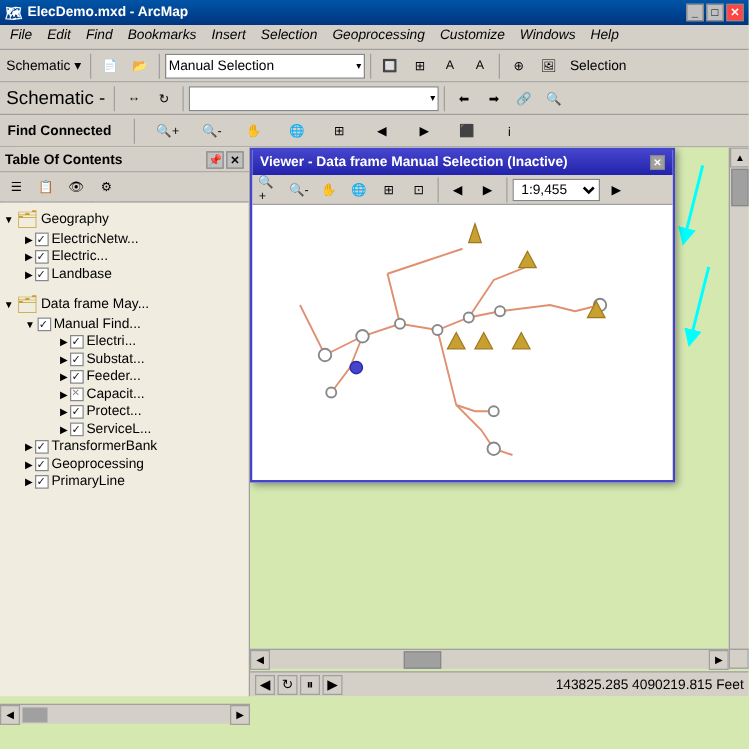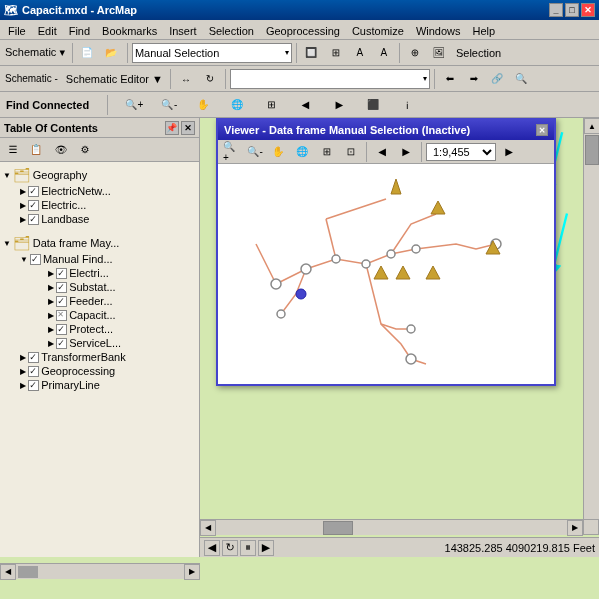--- a/index.html
+++ b/index.html
@@ -26,23 +26,24 @@
       font-size: 9px;
       display: flex; align-items: center; justify-content: center;
       cursor: pointer; color: black;
     }
 
     
     .menu-bar {
       background: #d4d0c8;
       height: 20px;
       display: flex;
-      align-items: flex-end;
+      align-items: flex-start;
       border-bottom: 1px solid #a0a0a0;
       padding: 0 2px;
+      font-style: italic;
     }
     .menu-item {
       padding: 2px 6px;
       cursor: pointer;
       font-size: 11px;
     }
 
     
     .toolbar {
       background: #d4d0c8;
@@ -251,21 +252,21 @@
       padding: 0 2px;
       min-width: 70px;
     }
   </style>
 </head>
 <body>
 
 <div class="title-bar">
   <div class="title-bar-left">
     <span>🗺</span>
-    <span>Capacit.mxd - ArcMap</span>
+    <span>ElecDemo.mxd - ArcMap</span>
   </div>
   <div class="title-bar-controls">
     <div class="title-btn">_</div>
     <div class="title-btn">□</div>
     <div class="title-btn" style="background:#ff4444;color:white;">✕</div>
   </div>
 </div>
 
 <div class="menu-bar">
   <span class="menu-item">File</span>
@@ -298,24 +299,21 @@
   <div class="toolbar-btn">A</div>
   <div class="toolbar-btn">A</div>
   <div class="toolbar-separator"></div>
   <div class="toolbar-btn">⊕</div>
   <div class="toolbar-btn">🖼</div>
   <span style="font-size:11px; margin-left:4px;">Selection</span>
 </div>
 
 <div class="toolbar">
   <div class="toolbar-btn">
-    <span style="font-size:10px;">Schematic -</span>
-  </div>
-  <div class="toolbar-btn">
-    <span style="font-size:11px;">Schematic Editor ▼</span>
+    <span style="font-size:15px;">Schematic -</span>
   </div>
   <div class="toolbar-separator"></div>
   <div class="toolbar-btn">↔</div>
   <div class="toolbar-btn">↻</div>
   <div class="toolbar-separator"></div>
   <div class="dropdown-toolbar" style="min-width:200px;">
     <span style="font-size:11px;flex:1;"></span>
     <span class="dropdown-arrow">▾</span>
   </div>
   <div class="toolbar-separator"></div>
@@ -467,21 +465,21 @@
 
       <line x1="90" y1="15" x2="100" y2="65" stroke="cyan" stroke-width="2.5" marker-end="url(#arrowhead-cyan)"></line>
 
       <line x1="290" y1="15" x2="280" y2="65" stroke="cyan" stroke-width="2.5" marker-end="url(#arrowhead-cyan)"></line>
 
       <line x1="370" y1="15" x2="355" y2="75" stroke="cyan" stroke-width="2.5" marker-end="url(#arrowhead-cyan)"></line>
 
       <line x1="375" y1="100" x2="360" y2="160" stroke="cyan" stroke-width="2.5" marker-end="url(#arrowhead-cyan)"></line>
     </svg>
 
-    <div class="viewer-window" style="top:0;left:16px;">
+    <div class="viewer-window" style="top:0;left:0;">
       <div class="viewer-title">
         <span>Viewer - Data frame Manual Selection (Inactive)</span>
         <div style="display:flex;gap:2px;">
           <div style="width:12px;height:12px;background:#a0a0a0;border:1px solid #888;display:flex;align-items:center;justify-content:center;font-size:8px;cursor:pointer;">✕</div>
         </div>
       </div>
       <div class="viewer-toolbar">
         <div class="toolbar-btn" style="width:20px;height:18px;font-size:10px;">🔍+</div>
         <div class="toolbar-btn" style="width:20px;height:18px;font-size:10px;">🔍-</div>
         <div class="toolbar-btn" style="width:18px;height:18px;">✋</div>

